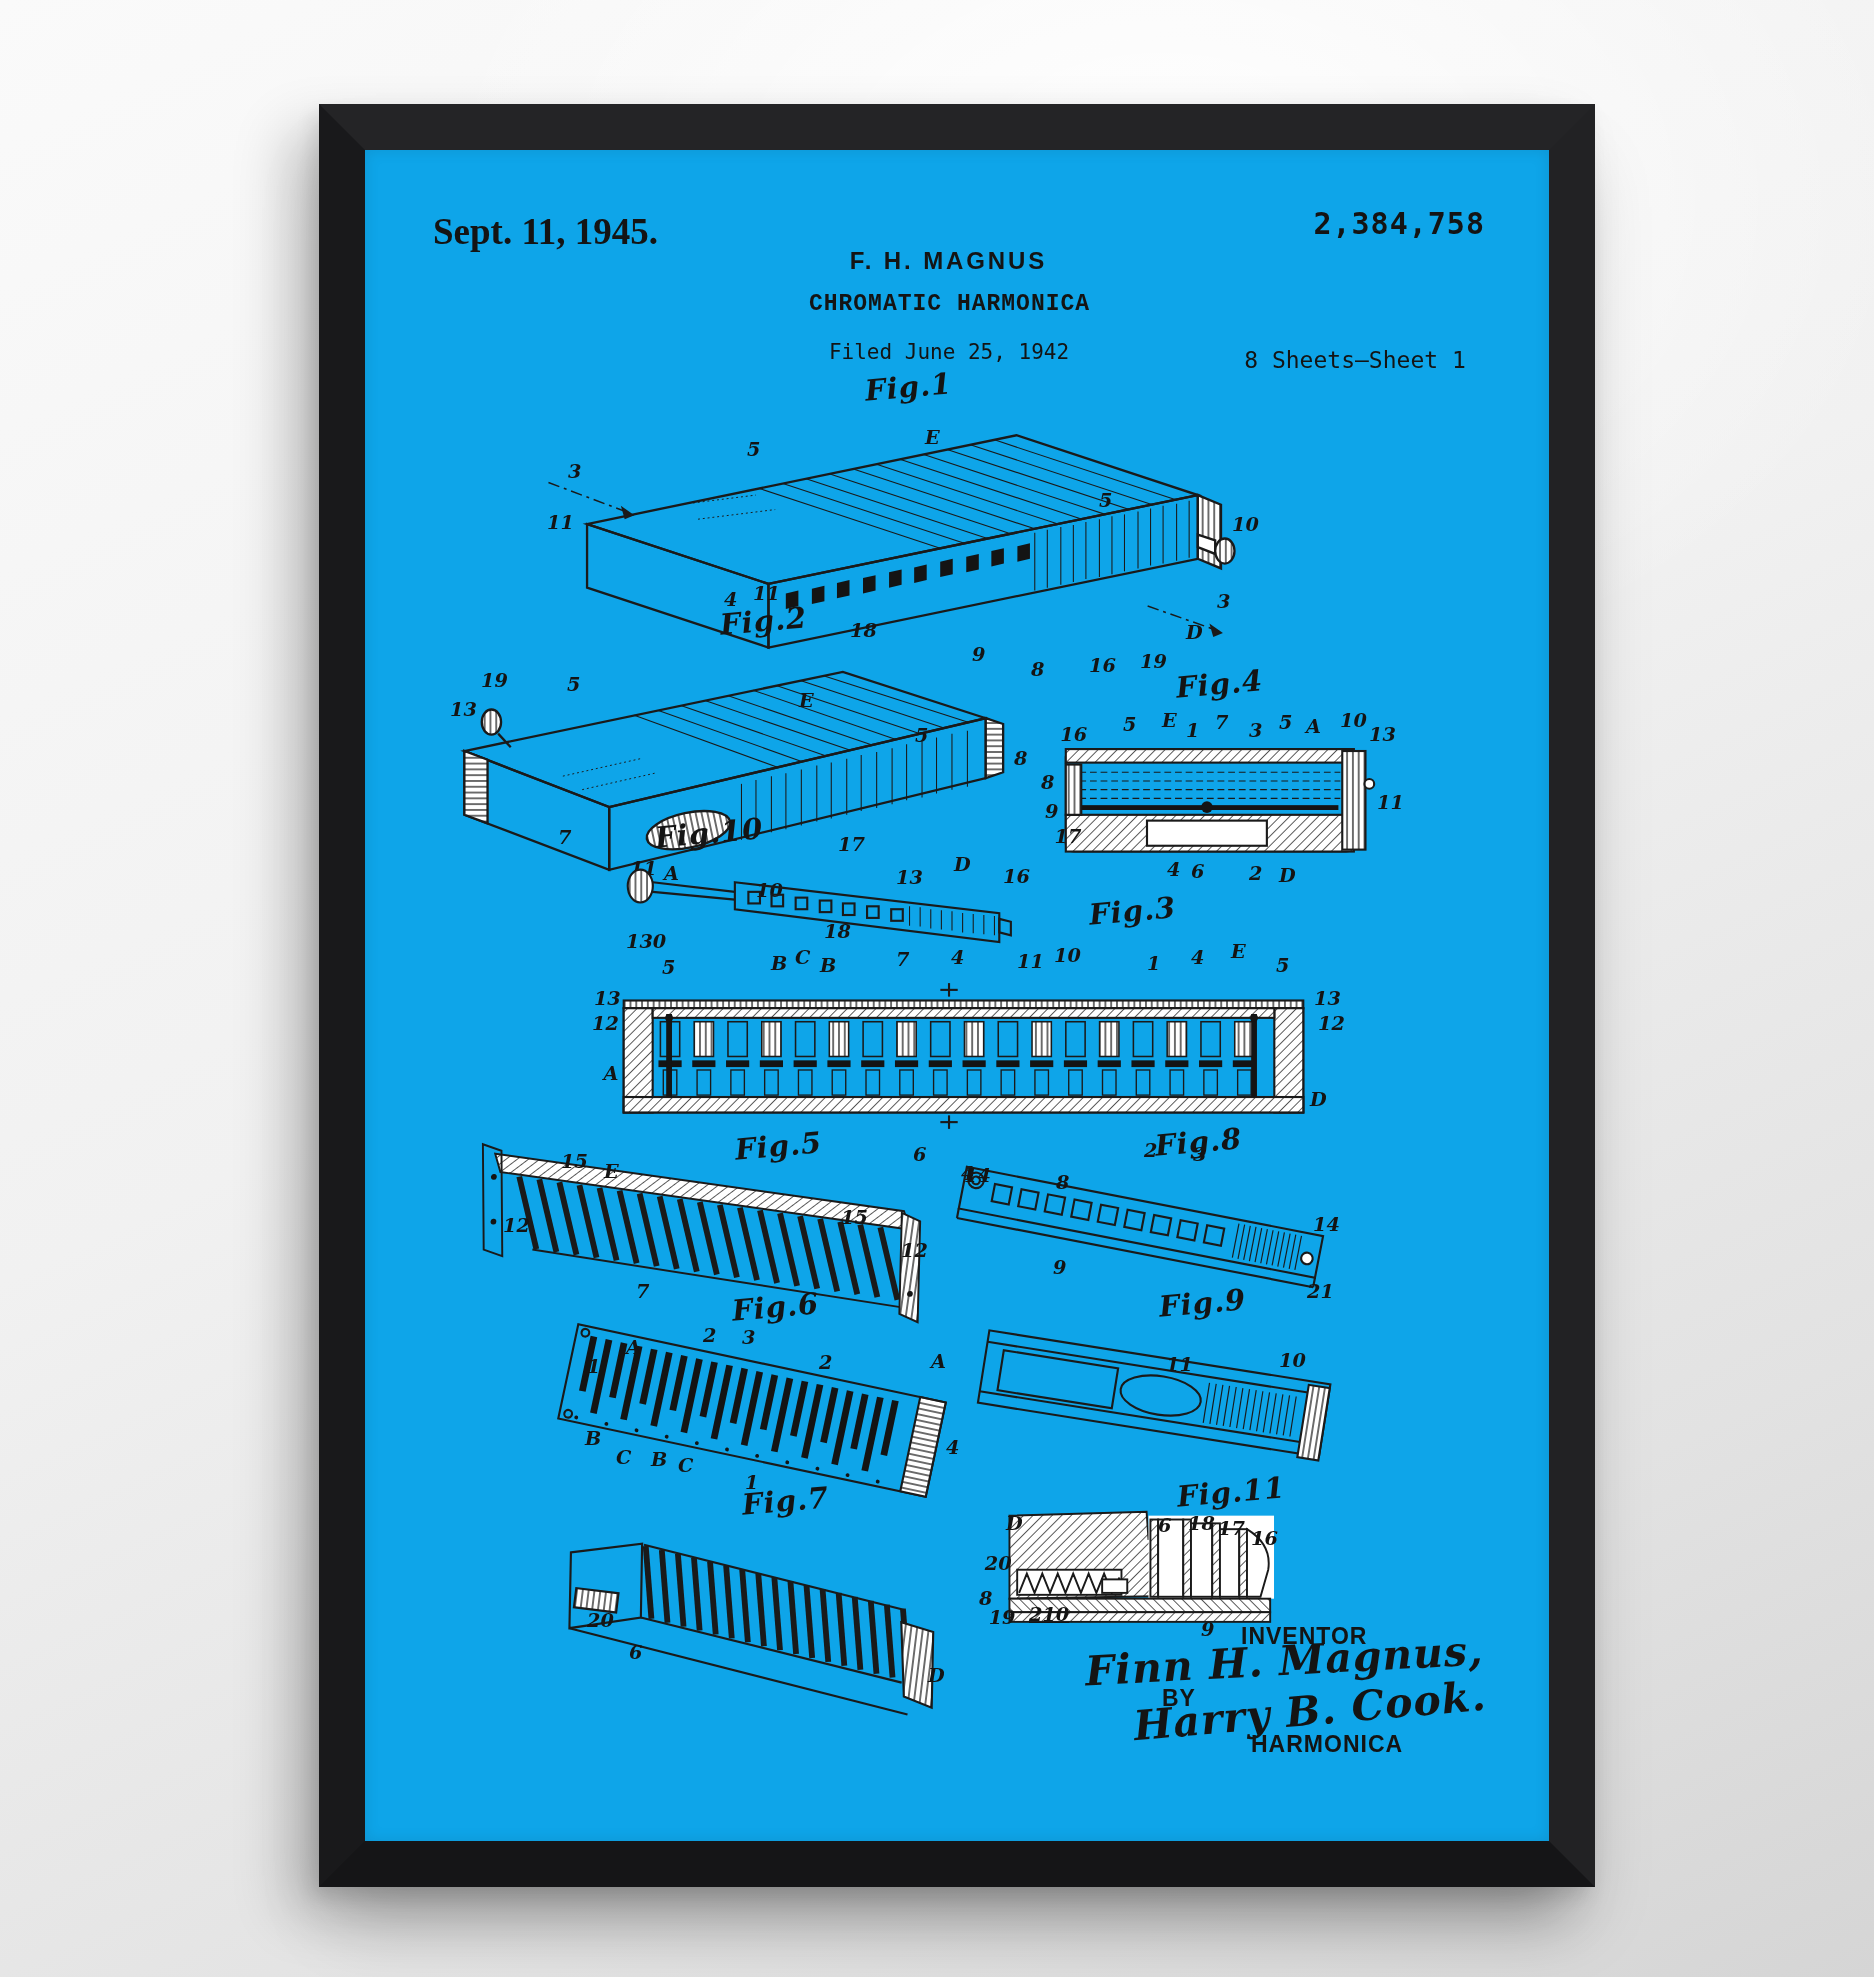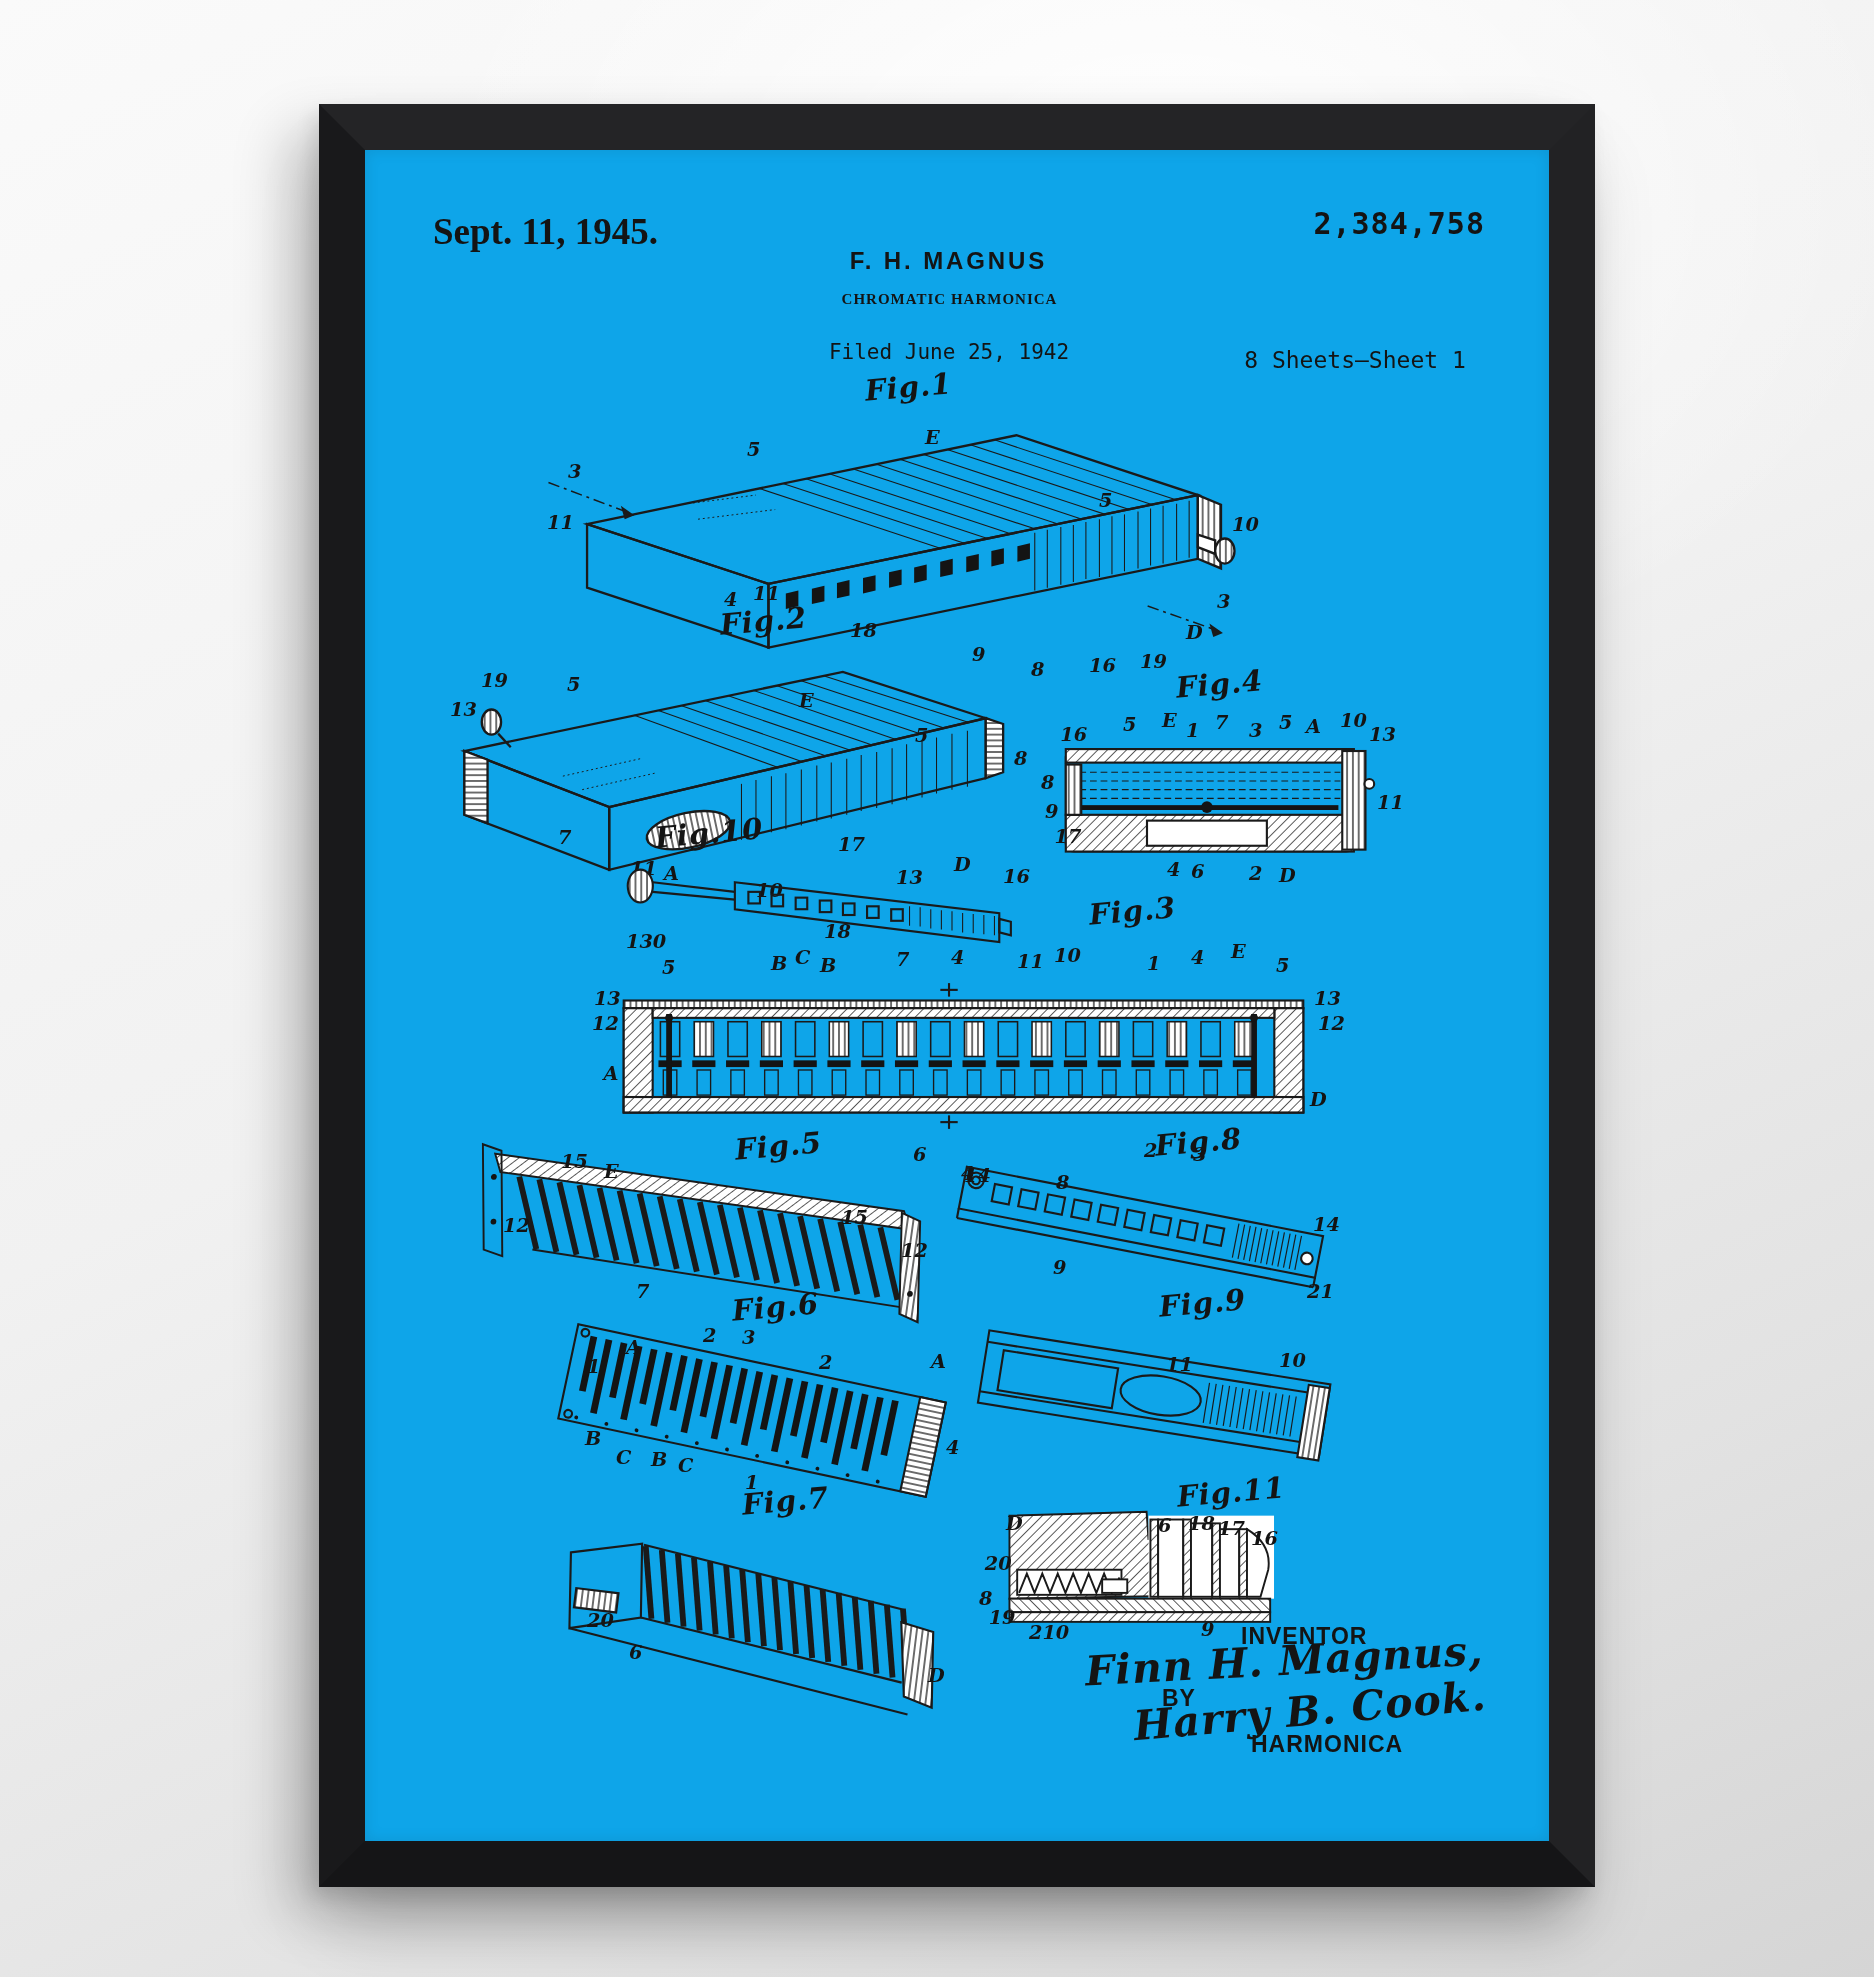--- a/index.html
+++ b/index.html
@@ -13,21 +13,21 @@
          box-sizing:border-box;border:46px solid #1c1c1e;
          border-top-color:#242426;border-left-color:#19191b;
          border-right-color:#222224;border-bottom-color:#151517;
          background:#fdfdfd;
          box-shadow:-31px 27px 53px rgba(0,0,0,.20),-5.8px 9.7px 17.4px rgba(0,0,0,.10),0 46px 68px -17.4px rgba(0,0,0,.22);}
   .paper{position:relative;width:100%;height:100%;background:#0ea5e9;color:#141414;
          box-shadow:inset 0 0 15.4px rgba(0,0,0,.10);}
   .hdr{position:absolute;white-space:nowrap;}
   .date{left:68px;top:60px;font-family:"Liberation Serif",serif;font-weight:bold;font-size:37px;}
   .name{left:434px;top:97px;width:299px;text-align:center;font-weight:bold;font-size:24px;letter-spacing:2.9px;}
-  .title{left:406px;top:141px;width:357px;text-align:center;font-family:Liberation Serif, serif;font-weight:bold;font-size:15px;letter-spacing:1px;}
+  .title{left:406px;top:141px;width:357px;text-align:center;font-family:Liberation Mono, monospace;font-weight:bold;font-size:23px;letter-spacing:1px;}
   .filed{left:415px;top:190px;width:338px;text-align:center;font-family:"DejaVu Sans Mono",monospace;font-size:21px;}
   .patnum{left:908px;top:56px;width:212px;text-align:right;font-family:"DejaVu Sans Mono",monospace;font-weight:bold;font-size:30px;letter-spacing:1px;}
   .sheets{left:850px;top:197px;width:280px;text-align:center;font-family:"DejaVu Sans Mono",monospace;font-size:23px;}
   .fig{position:absolute;}
   .figlabel{position:absolute;font-family:"DejaVu Serif",serif;font-style:italic;font-weight:bold;
             font-size:29px;white-space:nowrap;transform:rotate(-5deg);letter-spacing:1px;}
   .ref{position:absolute;font-family:"DejaVu Serif",serif;font-style:italic;font-weight:bold;
        font-size:19.3px;line-height:1;white-space:nowrap;}
   svg.draw{position:absolute;overflow:visible;}
   svg.draw *{vector-effect:none;}
@@ -621,21 +621,21 @@
         <rect x="254" y="24" width="8" height="70" fill="url(#pd)"></rect>
         <path d="M262,24 Q288,40 284,66 L276,94 L262,94 Z" fill="#ffffff"></path>
         <rect x="16" y="96" width="270" height="14" fill="url(#pd2)"></rect>
         <rect x="16" y="110" width="270" height="10" fill="url(#pd)"></rect>
       </g>
     </svg>
   <span class="ref" style="left: 27px; top: 39px;">D</span>
         <span class="ref" style="left: 5.8px; top: 79px;">20</span>
         <span class="ref" style="left: 0px; top: 114px;">8</span>
         <span class="ref" style="left: 9.7px; top: 133px;">19</span>
-        <span class="ref" style="left: 50px; top: 148px;">210</span>
+        <span class="ref" style="left: 50px; top: 130px; text-decoration: underline;">210</span>
         <span class="ref" style="left: 179px; top: 41px;">6</span>
         <span class="ref" style="left: 209px; top: 39px;">18</span>
         <span class="ref" style="left: 239px; top: 44px;">17</span>
         <span class="ref" style="left: 272px; top: 54px;">16</span>
         <span class="ref" style="left: 222px; top: 145px;">9</span>
       </div>
 
   <div class="sig">
     <span class="sig-caption" style="left:162px;top:0">INVENTOR</span>
     <span class="script" style="left:5.8px;top:13.5px;transform:rotate(-3deg)">Finn H. Magnus,</span>

